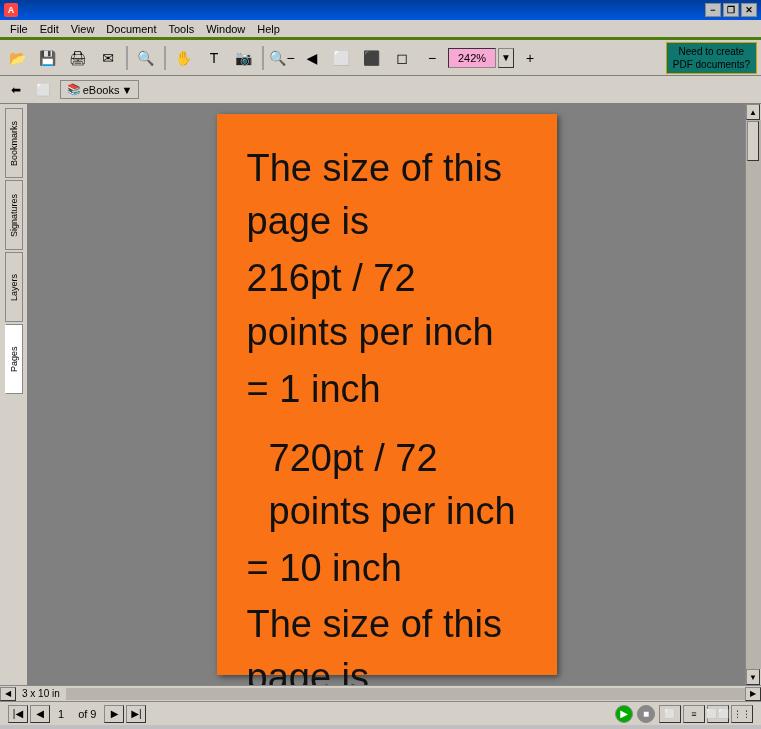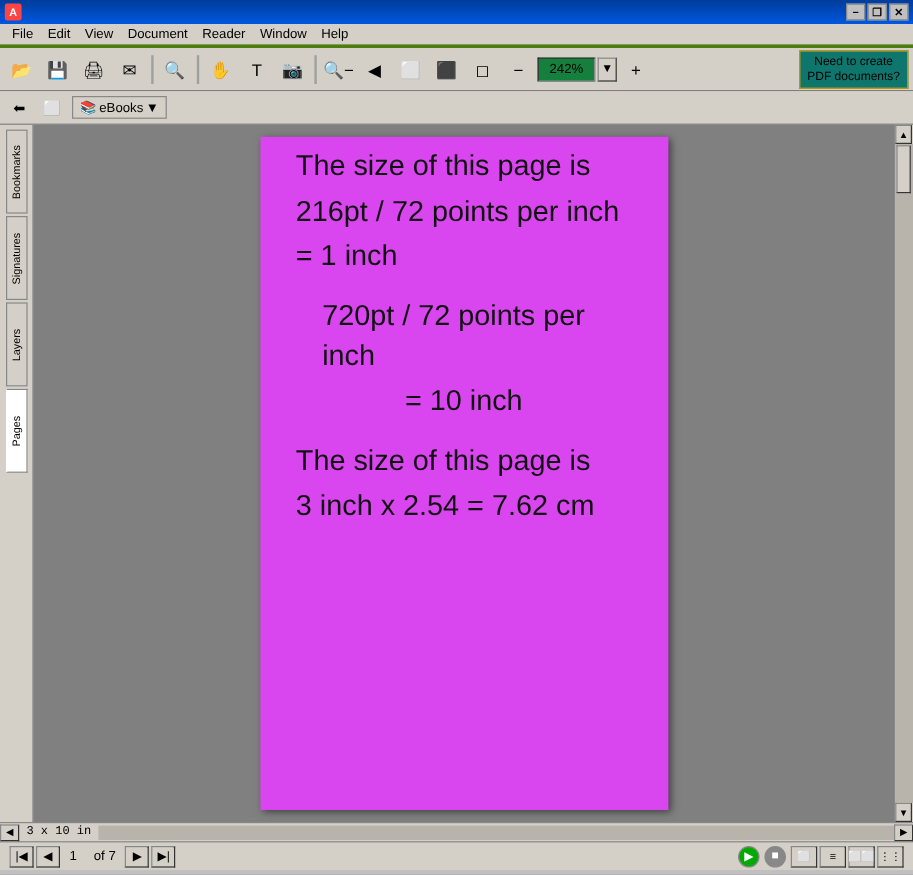--- a/index.html
+++ b/index.html
@@ -53,21 +53,21 @@
       border: 1px solid transparent;
       cursor: pointer;
       display: flex; align-items: center; justify-content: center;
       font-size: 14px;
     }
     .toolbar-sep { width: 2px; height: 24px; background: #a0a0a0; margin: 0 2px; }
     .zoom-box {
       display: flex; align-items: center; gap: 2px;
     }
     .zoom-input {
-      width: 48px; height: 20px; border: 1px inset #888; background: #15803d;
+      width: 48px; height: 20px; border: 1px inset #888; background: #f9a8d4;
       font-size: 11px; text-align: center;
     }
     .zoom-btn { width: 16px; height: 20px; background: #d4d0c8; border: 1px outset #888; cursor: pointer; font-size: 10px; display: flex; align-items: center; justify-content: center; }
 
     
     .toolbar2 {
       background: #d4d0c8;
       height: 28px;
       display: flex;
       align-items: center;
@@ -128,27 +128,27 @@
     
     .content-area {
       flex: 1;
       background: #808080;
       overflow: auto;
       display: flex;
       justify-content: center;
       padding: 10px;
     }
     .pdf-page {
-      background: #d946ef;
+      background: #f97316;
       width: 340px;
       min-height: 560px;
       box-shadow: 2px 2px 6px rgba(0,0,0,0.5);
-      padding: 8px 30px;
+      padding: 28px 30px;
       font-family: Arial, sans-serif;
-      font-size: 24px;
+      font-size: 38px;
       line-height: 1.4;
       color: #111;
     }
 
     
     .right-scrollbar {
       width: 16px;
       background: #d4d0c8;
       border-left: 1px solid #888;
       display: flex; flex-direction: column;
@@ -165,21 +165,21 @@
 
     
     .h-scrollbar {
       height: 16px;
       background: #d4d0c8;
       border-top: 1px solid #888;
       display: flex; align-items: center;
     }
     .h-scrollbar-btn { width: 16px; height: 14px; background: #d4d0c8; border: 1px outset #888; display: flex; align-items: center; justify-content: center; font-size: 8px; cursor: pointer; }
     .h-scrollbar-track { flex: 1; background: #b8b4ac; height: 12px; }
-    .page-size-label { padding: 0 6px; font-size: 10px; font-family: Liberation Mono, monospace; }
+    .page-size-label { padding: 0 6px; font-size: 10px; }
 
     
     .nav-bar {
       background: #d4d0c8;
       height: 24px;
       border-top: 1px solid #888;
       display: flex;
       align-items: center;
       justify-content: space-between;
       padding: 0 8px;
@@ -212,21 +212,21 @@
     <div class="title-btn">❐</div>
     <div class="title-btn">✕</div>
   </div>
 </div>
 
 <div class="menu-bar">
   <span class="menu-item">File</span>
   <span class="menu-item">Edit</span>
   <span class="menu-item">View</span>
   <span class="menu-item">Document</span>
-  <span class="menu-item">Reader</span>
+  <span class="menu-item">Tools</span>
   <span class="menu-item">Window</span>
   <span class="menu-item">Help</span>
 </div>
 
 <div class="toolbar">
   <div class="toolbar-btn" title="Open">📂</div>
   <div class="toolbar-btn" title="Save">💾</div>
   <div class="toolbar-btn" title="Print">🖨</div>
   <div class="toolbar-btn" title="Email">✉</div>
   <div class="toolbar-sep"></div>
@@ -272,21 +272,21 @@
     <div class="left-tab">Layers</div>
     <div class="left-tab active">Pages</div>
   </div>
 
   <div class="content-area">
     <div class="pdf-page">
       <div style="margin-bottom:4px;">The size of this page is</div>
       <div style="margin-bottom:4px;">216pt / 72 points per inch</div>
       <div style="margin-bottom:16px;">= 1 inch</div>
       <div style="margin-bottom:4px;margin-left:22px;">720pt / 72 points per inch</div>
-      <div style="margin-bottom:16px;text-align:center;">= 10 inch</div>
+      <div style="margin-bottom:2px;">= 10 inch</div>
       <div style="margin-bottom:4px;">The size of this page is</div>
       <div style="margin-bottom:4px;">3 inch x 2.54 = 7.62 cm</div>
 
     </div>
   </div>
 
   <div class="right-scrollbar">
     <div class="scrollbar-btn">▲</div>
     <div class="scrollbar-track">
       <div class="scrollbar-thumb"></div>
@@ -300,21 +300,21 @@
   <span class="page-size-label">3 x 10 in</span>
   <div class="h-scrollbar-track"></div>
   <div class="h-scrollbar-btn">▶</div>
 </div>
 
 <div class="nav-bar">
   <div class="nav-controls">
     <div class="nav-btn">|◀</div>
     <div class="nav-btn">◀</div>
     <span class="page-info">1</span>
-    <span class="page-info">of 7</span>
+    <span class="page-info">of 9</span>
     <div class="nav-btn">▶</div>
     <div class="nav-btn">▶|</div>
   </div>
   <div class="nav-right">
     <div class="circle-btn green-circle">▶</div>
     <div class="circle-btn gray-circle">■</div>
     <div class="page-view-btns">
       <div class="page-view-btn">⬜</div>
       <div class="page-view-btn">≡</div>
       <div class="page-view-btn">⬜⬜</div>

